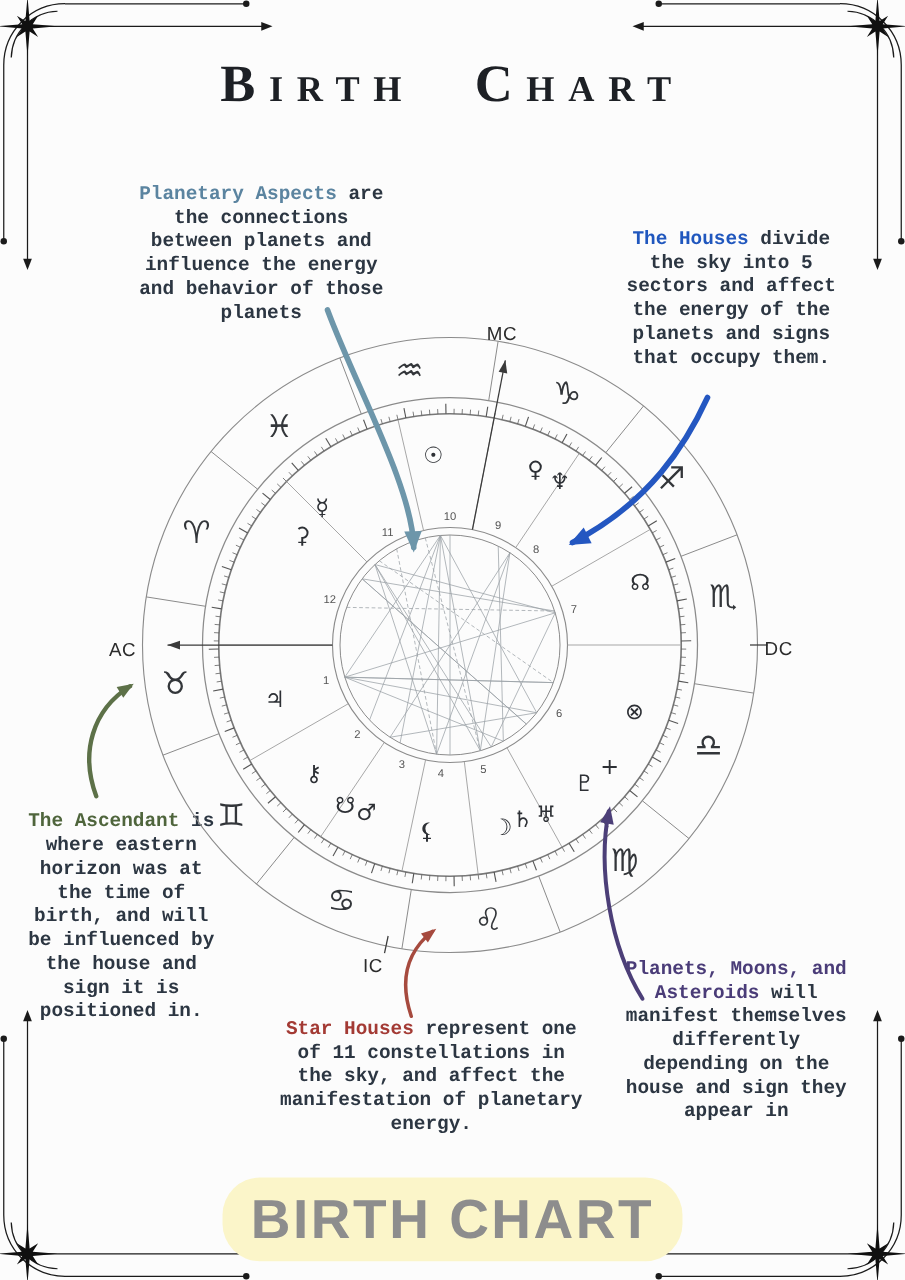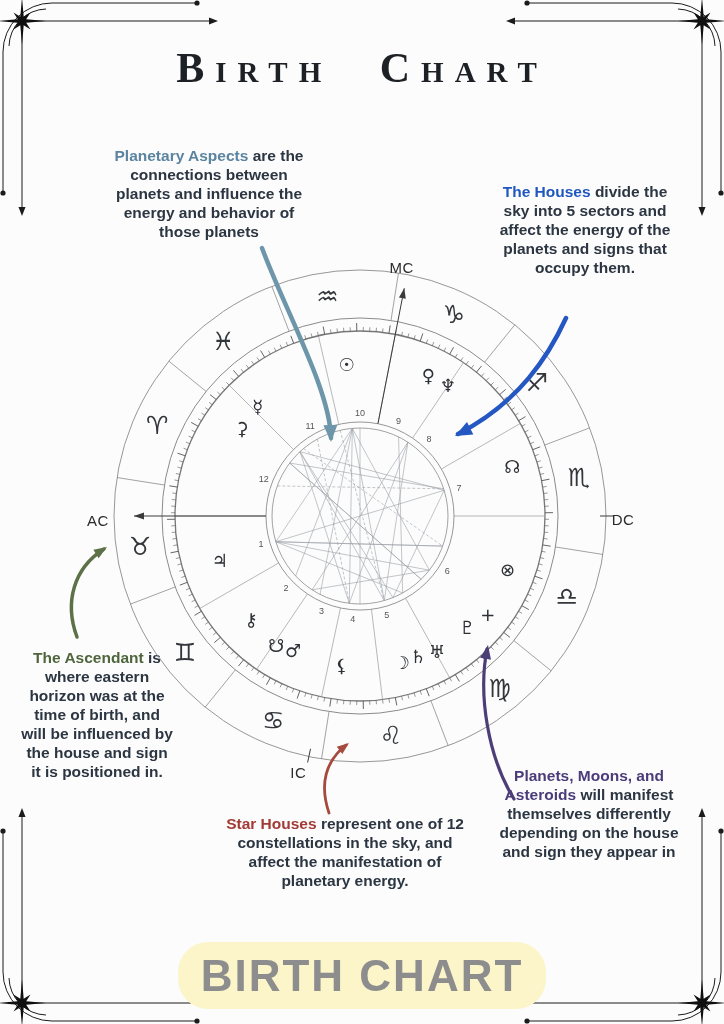--- a/index.html
+++ b/index.html
@@ -1,21 +1,21 @@
 <!DOCTYPE html>
 <html><head>
 <meta charset="utf-8">
 <style>
   html,body{margin:0;padding:0;}
   body{width:724px;height:1024px;position:relative;background:#fcfcfc;overflow:hidden;
        font-family:"Liberation Serif",serif;}
   .title{position:absolute;top:44px;left:0;right:0;text-align:center;
          font-family:"Liberation Serif",serif;font-variant:small-caps;font-weight:bold;
          font-size:42px;letter-spacing:11px;word-spacing:26px;color:#1d2025;}
-  .note{position:absolute;text-align:center;font-family:Liberation Sans, sans-serif;
+  .note{position:absolute;text-align:center;font-family:Liberation Mono, monospace;
         font-weight:bold;font-size:15.5px;line-height:19px;color:#2c3642;}
   .note .lead{font-weight:bold;}
   #note-aspects{left:105px;top:146px;width:208px;}
   #note-houses{left:492px;top:182px;width:186px;}
   #note-ascendant{left:20px;top:648px;width:154px;}
   #note-star{left:222px;top:814px;width:246px;}
   #note-planets{left:494px;top:736px;width:190px;margin-top:30px;}
   #chart-wrap{position:absolute;left:62px;top:240px;width:600px;height:560px;}
   #chart-svg{overflow:visible;}
   #arrows-svg{position:absolute;left:0;top:0;width:724px;height:1024px;pointer-events:none;}
@@ -108,21 +108,21 @@
 <div class="note" id="note-aspects">
   <span class="lead" style="color: rgb(91, 132, 160);">Planetary Aspects</span><span> are the connections between planets and influence the energy and behavior of those planets</span>
 </div>
 <div class="note" id="note-houses">
   <span class="lead" style="color: rgb(32, 87, 190);">The Houses</span><span> divide the sky into 5 sectors and affect the energy of the planets and signs that occupy them.</span>
 </div>
 <div class="note" id="note-ascendant">
   <span class="lead" style="color: rgb(79, 101, 60); margin-top: 44px;">The Ascendant</span><span> is where eastern horizon was at the time of birth, and will be influenced by the house and sign it is positioned in.</span>
 </div>
 <div class="note" id="note-star">
-  <span class="lead" style="color: rgb(163, 58, 52);">Star Houses</span><span> represent one of 12 constellations in the sky, and affect the manifestation of planetary energy.</span>
+  <span class="lead" style="color: rgb(163, 58, 52);">Star Houses</span><span> represent one of 11 constellations in the sky, and affect the manifestation of planetary energy.</span>
 </div>
 <div class="note" id="note-planets">
   <span class="lead" style="color: rgb(74, 60, 120);">Planets, Moons, and Asteroids</span><span> will manifest themselves differently depending on the house and sign they appear in</span>
 </div>
 
 <div id="chart-wrap">
   <svg id="chart-svg" width="600" height="560" viewBox="0 0 600 560">
       <circle cx="298" cy="276" r="246" fill="none" stroke="#8b8b8b" stroke-width="0.9"></circle>
       <circle cx="298" cy="276" r="198" fill="none" stroke="#8b8b8b" stroke-width="1"></circle>
       <circle cx="298" cy="276" r="185" fill="none" stroke="#777777" stroke-width="1.3"></circle>

